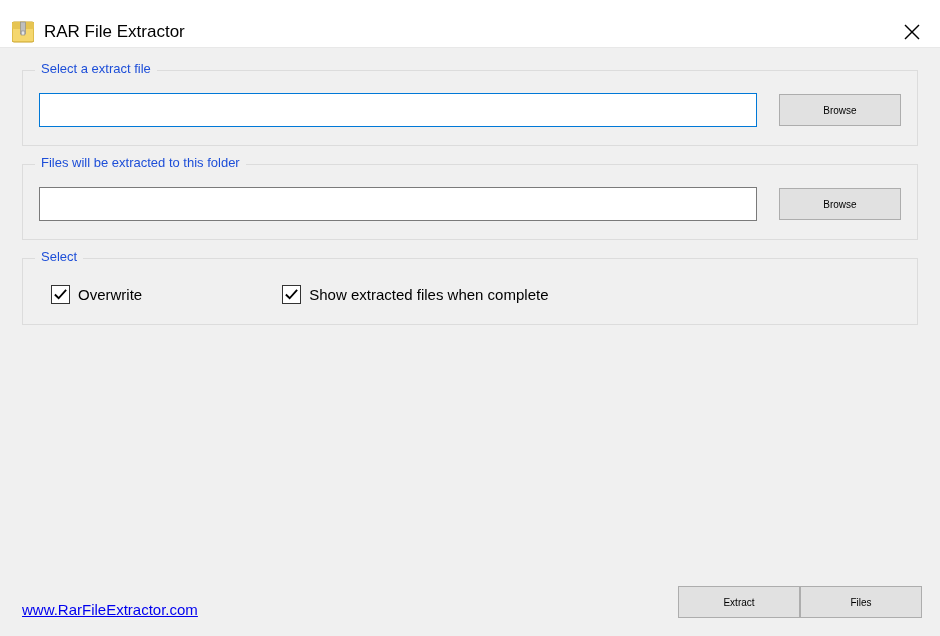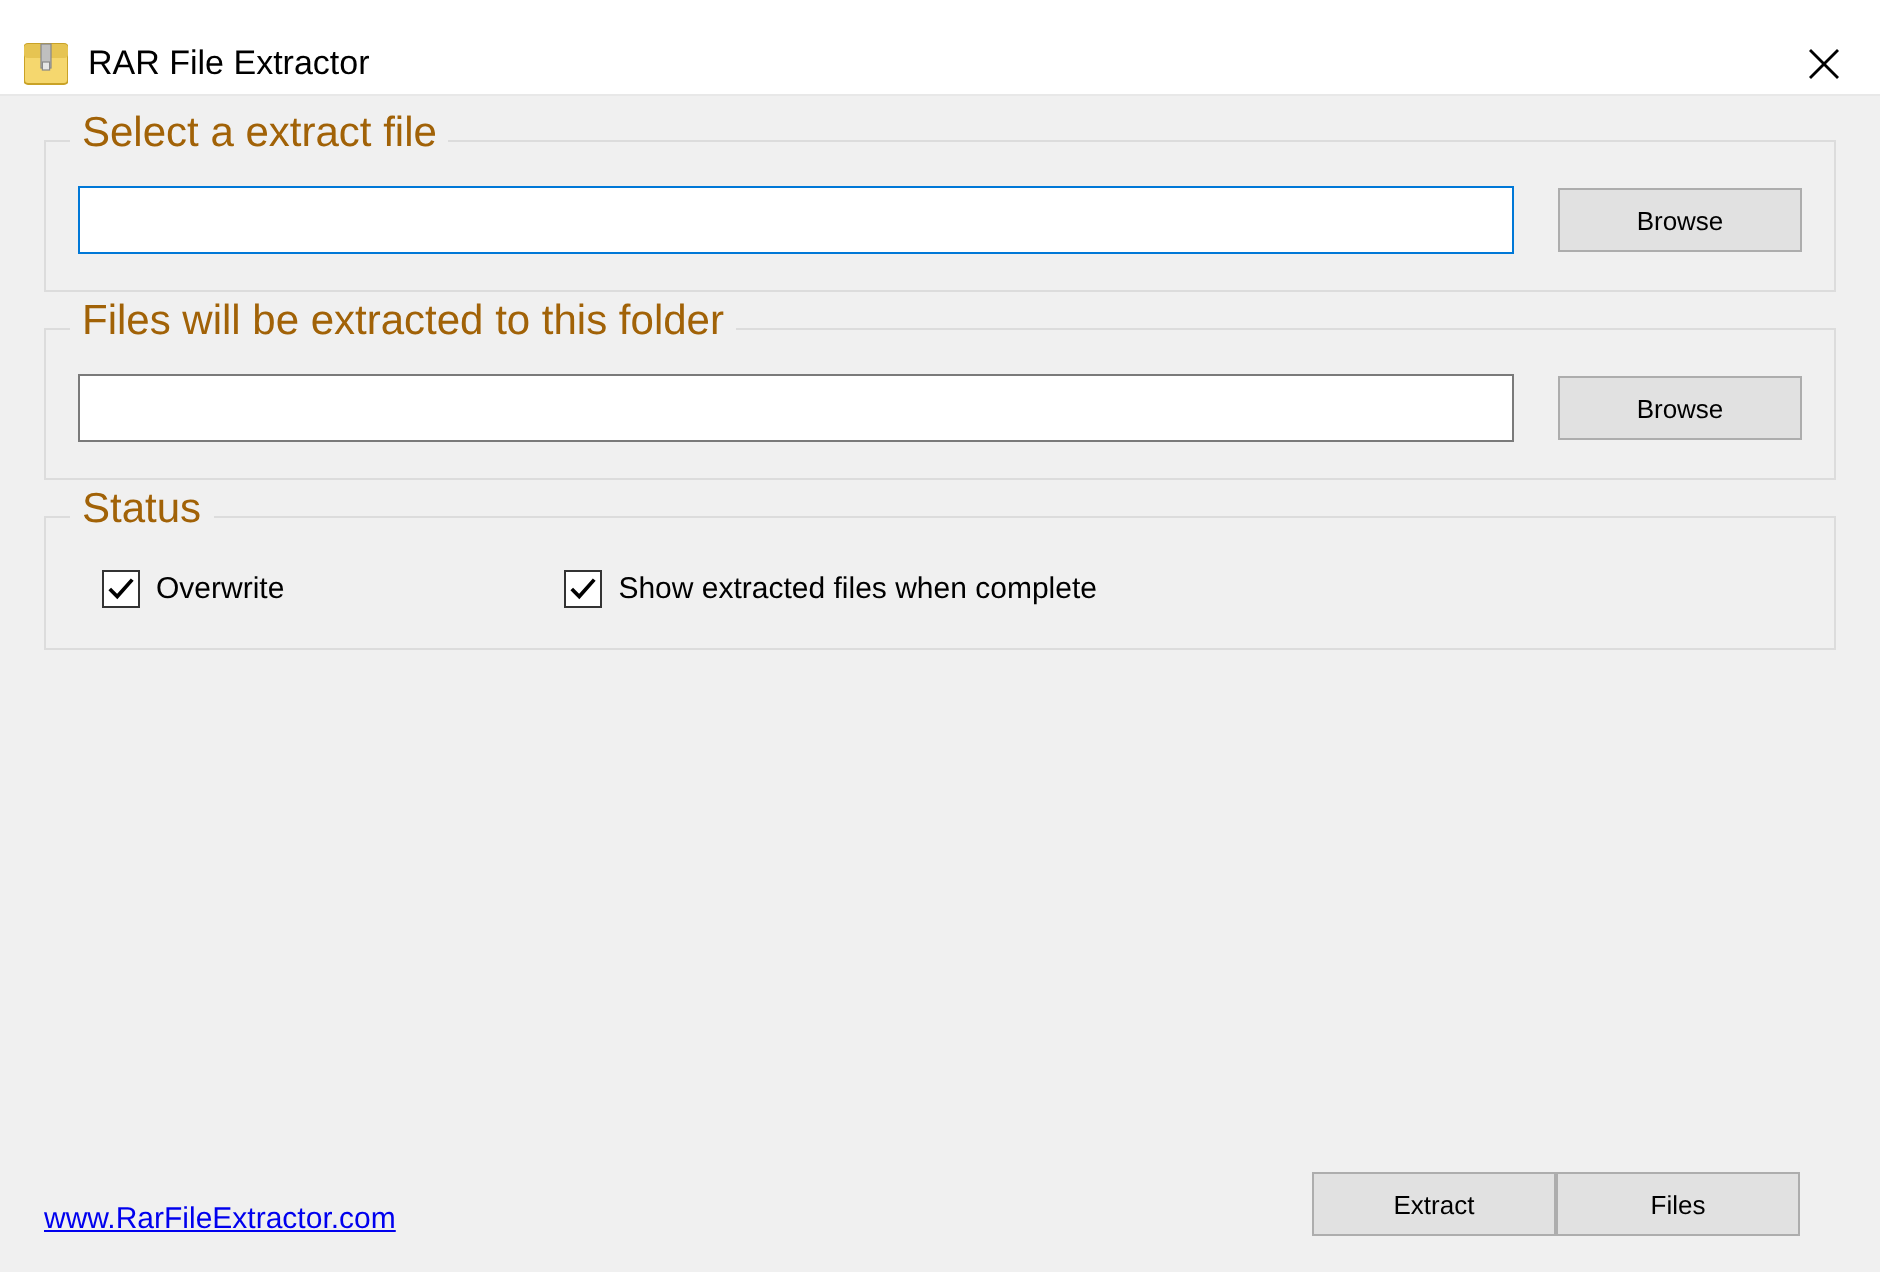--- a/index.html
+++ b/index.html
@@ -54,22 +54,22 @@
     position: relative;
     padding: 22px 16px 18px 16px;
     margin-bottom: 18px;
   }
   .groupbox-title {
     position: absolute;
     top: -0.75em;
     left: 12px;
     background: #f0f0f0;
     padding: 0 6px;
-    color: #a16207;
-    font-size: 21px;
+    color: #1d4ed8;
+    font-size: 13px;
   }
 
   .row {
     display: flex;
     align-items: center;
     gap: 22px;
   }
   .text-input {
     flex: 1;
     height: 34px;
@@ -81,21 +81,21 @@
     outline: none;
   }
   .text-input.focused {
     border: 1px solid #0078d7;
   }
   .btn {
     width: 122px;
     height: 32px;
     background: #e1e1e1;
     border: 1px solid #adadad;
-    font-size: 13px;
+    font-size: 10px;
     font-family: inherit;
     cursor: pointer;
     padding: 0;
   }
 
   .options-row {
     display: flex;
     align-items: center;
     gap: 140px;
     padding: 4px 0 2px 12px;
@@ -128,21 +128,21 @@
   .status-box {
     width: 200px;
     height: 34px;
     background: #e6e6e6;
     border: 1px solid #dcdcdc;
   }
 
   .footer {
     position: absolute;
     left: 22px;
-    right: 40px;
+    right: 18px;
     bottom: 18px;
     display: flex;
     align-items: flex-end;
   }
   .link {
     color: #0000ee;
     text-decoration: underline;
     cursor: pointer;
     font-size: 15px;
   }
@@ -182,21 +182,21 @@
 
   <div class="groupbox">
     <div class="groupbox-title">Files will be extracted to this folder</div>
     <div class="row">
       <input class="text-input" type="text" value="" style="">
       <button class="btn">Browse</button>
     </div>
   </div>
 
   <div class="groupbox">
-    <div class="groupbox-title">Status</div>
+    <div class="groupbox-title">Select</div>
     <div class="options-row">
       <div class="checkbox-wrap">
         <span class="checkbox">
           <svg viewBox="0 0 16 16">
             <polyline points="2,8 6,12 14,3" fill="none" stroke="#000" stroke-width="2"></polyline>
           </svg>
         </span>
         <span class="checkbox-label">Overwrite</span>
       </div>
       <div class="checkbox-wrap">

